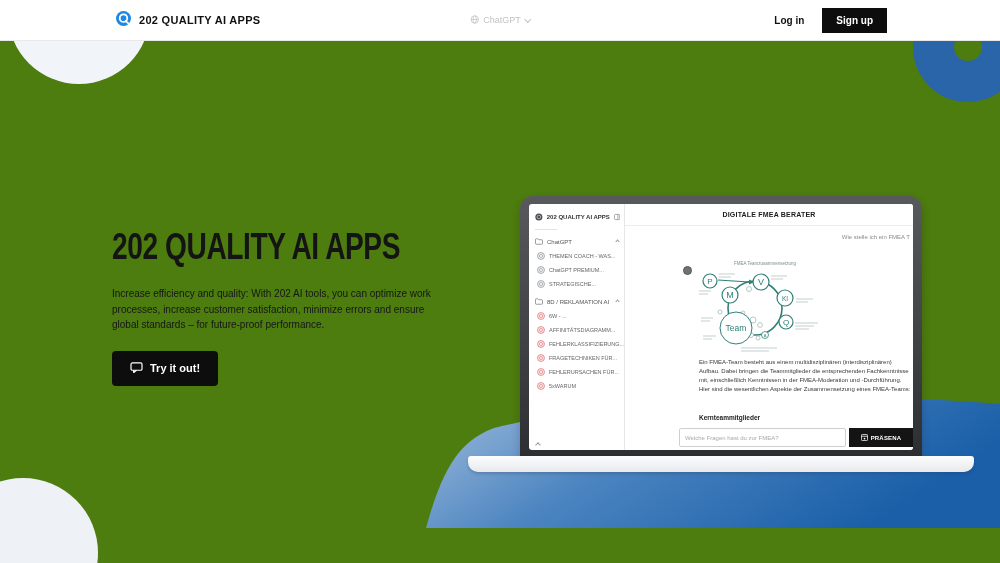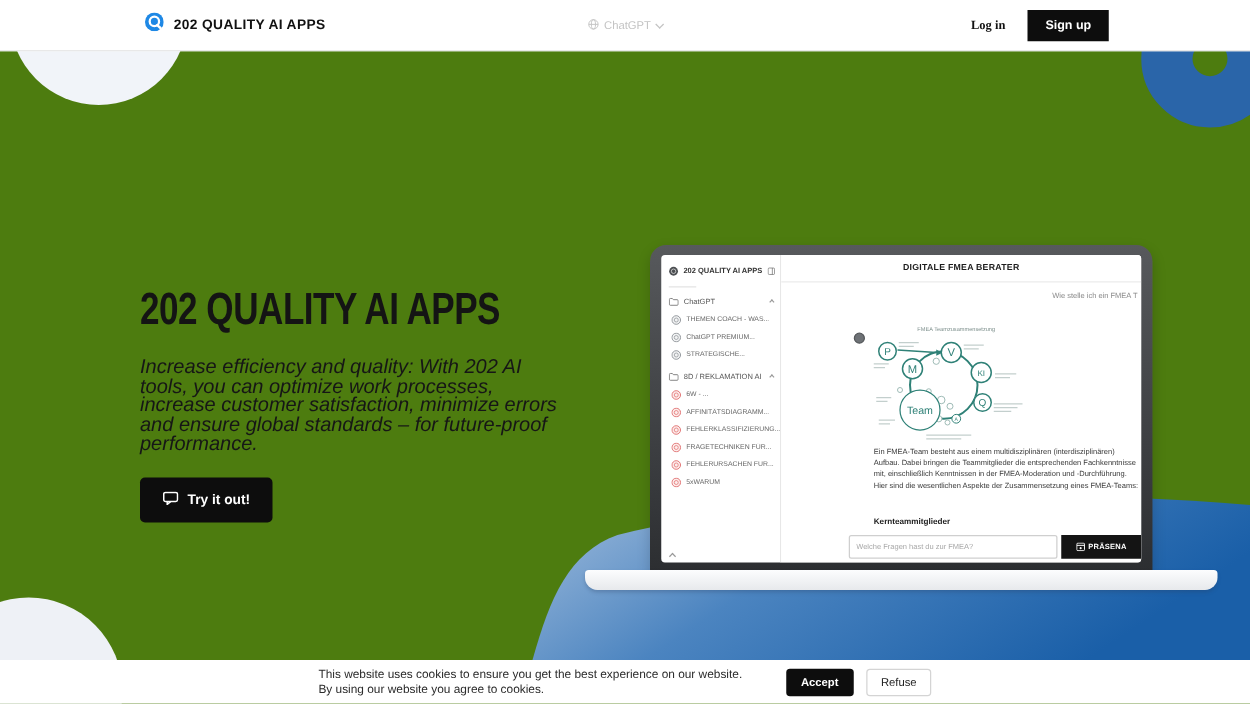--- a/index.html
+++ b/index.html
@@ -12,28 +12,28 @@
   .ring-topright { position:absolute; left:913px; top:-8px; width:110px; height:110px; border:41px solid #2a65a9; border-radius:50%; z-index:1; }
   .blue-wave { position:absolute; left:0; top:0; z-index:1; }
   .circle-bottomleft { position:absolute; left:-52px; top:478px; width:150px; height:150px; border-radius:50%; background:#eef1f6; z-index:3; }
 
   
   .navbar { position:absolute; top:0; left:0; width:100%; height:41px; background:#fff; border-bottom:1px solid #e8e8e8; display:flex; align-items:center; padding:0 113px 0 116px; justify-content:space-between; z-index:10; }
   .nav-logo { display:flex; align-items:center; gap:8px; }
   .nav-logo-text { font-size:11px; font-weight:bold; letter-spacing:.3px; color:#111; }
   .nav-lang { position:absolute; left:50%; transform:translateX(-50%); display:flex; align-items:center; gap:4px; color:#c3c3c3; font-size:9px; }
   .nav-right { display:flex; align-items:center; gap:18px; }
-  .login-link { font-size:10px; font-weight:bold; color:#111; cursor:pointer;font-family:Liberation Serif, serif; }
+  .login-link { font-size:10px; font-weight:bold; color:#111; cursor:pointer; }
   .signup-btn { background:#0d0d0d; color:#fff; font-size:10px; font-weight:bold; padding:7px 14px; border:none; border-radius:0; cursor:pointer; font-family:inherit; }
   .chev-down { width:5px; height:5px; border-right:1px solid #c3c3c3; border-bottom:1px solid #c3c3c3; transform:rotate(45deg); margin-top:-2px; }
 
   
   .hero-text { position:absolute; left:112px; top:226px; width:360px; z-index:4; }
   .hero-title { font-size:36px; font-weight:600; color:#141414; letter-spacing:-0.5px; transform:scaleX(.78); transform-origin:left; white-space:nowrap; }
-  .hero-desc { margin-top:18px; font-size:16px; line-height:15.5px; color:#161616; width:335px;font-style:italic; }
+  .hero-desc { margin-top:18px; font-size:10px; line-height:15.5px; color:#161616; width:335px; }
   .try-btn { margin-top:18px; display:inline-flex; align-items:center; gap:7px; background:#0d0d0d; color:#fff; font-size:11px; font-weight:bold; padding:11px 18px; border:none; border-radius:4px; cursor:pointer; font-family:inherit;text-align:right; }
 
   
   .laptop { position:absolute; left:468px; top:196px; width:506px; height:282px; z-index:4; }
   .lt-screen { position:absolute; left:52px; top:0; width:402px; height:262px; background:linear-gradient(180deg,#57595c,#2c2e31); border-radius:13px 13px 0 0; box-shadow:0 4px 10px rgba(0,0,0,.18); }
   .lt-inner { position:absolute; left:9px; top:8px; width:384px; height:246px; background:#fff; border-radius:3px; overflow:hidden; display:flex; }
   .lt-base { position:absolute; left:0; top:260px; width:506px; height:16px; background:linear-gradient(180deg,#fcfdfe,#e7e9ec); border-radius:3px 3px 10px 10px; box-shadow:0 2px 3px rgba(40,60,90,.25); }
   .lt-notch { position:absolute; left:50%; top:260px; transform:translateX(-50%); width:148px; height:7px; background:#d4d8dd; border-radius:0 0 7px 7px; }
 
   
@@ -307,21 +307,14 @@
             </button>
           </div>
         </div>
 
       </div>
     </div>
     <div class="lt-notch"></div>
     <div class="lt-base"></div>
   </div>
 
-  <div class="cookiebar">
-    <p class="cookie-text">This website uses cookies to ensure you get the best experience on our website. By using our website you agree to cookies.</p>
-    <div class="cookie-btns">
-      <button class="accept-btn">Accept</button>
-      <button class="refuse-btn">Refuse</button>
-    </div>
-  </div>
 
 </div>
 
 </body></html>

